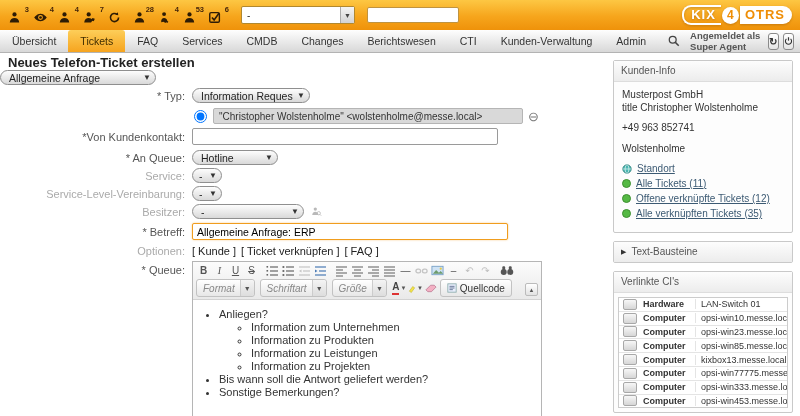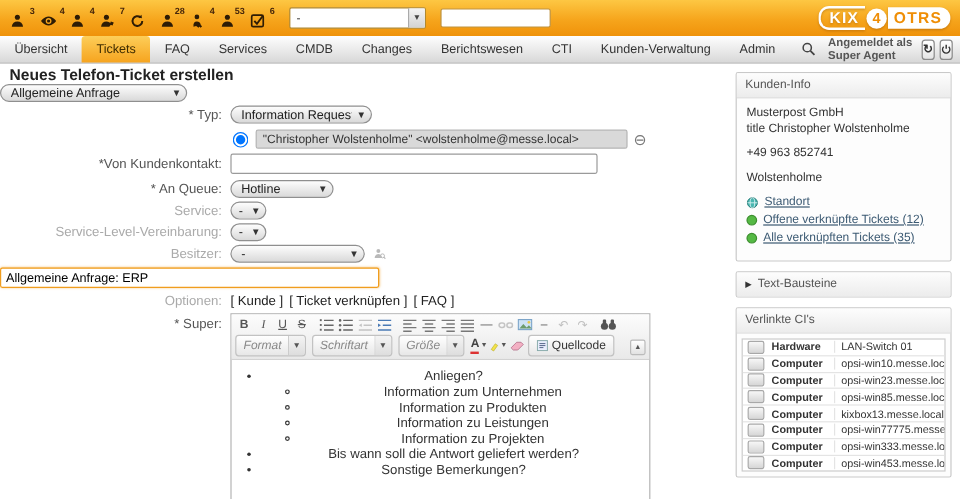--- a/index.html
+++ b/index.html
@@ -96,21 +96,21 @@
               color:#555;font-style:normal;align-self:stretch;display:flex;align-items:center;
               background:linear-gradient(#f4f4f4,#ddd);border-radius:0 3px 3px 0;}
   .combo.src{font-style:normal;color:#444;gap:3px;padding:0 6px;}
   .color-a{font-weight:bold;color:#444;border-bottom:2px solid #d33;line-height:1;height:11px;}
   .ed-collapse{position:absolute;right:3px;bottom:3px;width:11px;height:11px;border:1px solid #bbb;
                background:linear-gradient(#fff,#e2e2e2);border-radius:2px;display:flex;
                align-items:center;justify-content:center;font-size:6px;color:#555;cursor:pointer;}
   .ed-body{padding:7px 4px 6px 2px;font-size:11px;color:#333;height:128px;}
   .ed-body ul{margin:0;padding-left:24px;}
   .ed-body ul ul{list-style-type:circle;padding-left:32px;}
-  .ed-body li{margin:1px 0;text-align:center;}
+  .ed-body li{margin:1px 0;}
 
   
   .sidebar{position:absolute;left:613px;top:60px;width:180px;font-size:10px;}
   .sbox{border:1px solid #c9c9c9;background:#fdfdfd;margin-bottom:8px;border-radius:2px;}
   .sbox-h{padding:4px 7px 5px;background:linear-gradient(#fdfdfd,#ececec);
           border-bottom:1px solid #ddd;color:#555;font-size:10px;display:flex;align-items:center;gap:5px;}
   .sbox-h .tri{font-size:7px;color:#333;}
   .sbox.collapsed .sbox-h{border-bottom:none;}
   .kinfo-body{padding:7px 8px 9px;color:#333;}
   .kline{margin-bottom:1px;line-height:1.15;}
@@ -329,34 +329,35 @@
               <circle cx="7" cy="4.5" r="2.4"></circle>
               <path d="M2.5 13c.3-3.2 2.3-4.8 4.5-4.8s4.2 1.6 4.5 4.8z"></path>
               <circle cx="12" cy="10.5" r="2.4" fill="none" stroke="#666" stroke-width="1.2"></circle>
               <line x1="13.6" y1="12.1" x2="15.5" y2="14" stroke="#666" stroke-width="1.3"></line>
             </g>
           </svg>
       </span>
     </div>
 
     <div class="frow" style="margin-top:4px;">
+      <span class="flabel">* Betreff:</span>
       <input class="txt-input subject-input" type="text" value="Allgemeine Anfrage: ERP" style="">
     </div>
 
     <div class="frow" style="margin-top:3px;">
       <span class="flabel opt">Optionen:</span>
       <div class="options-links">
         <a>[ Kunde ]</a>
         <a>[ Ticket verknüpfen ]</a>
         <a>[ FAQ ]</a>
       </div>
     </div>
 
     <div class="frow row-text" style="margin-top:3px;">
-      <span class="flabel">* Super:</span>
+      <span class="flabel">* Queue:</span>
 
       <div class="editor">
         <div class="ed-toolbar">
           <div class="ed-row ed-row1">
             <span class="ti b">B</span>
             <span class="ti i">I</span>
             <span class="ti u">U</span>
             <span class="ti s">S</span>
             <span class="tsep"></span>
             <span class="ti">
@@ -553,20 +554,24 @@
               <svg width="10" height="10" viewBox="0 0 12 12">
                   <circle cx="6" cy="6" r="5" fill="#49b6b0" stroke="#2a7e7a"></circle>
                   <ellipse cx="6" cy="6" rx="2.3" ry="5" fill="none" stroke="#e8f8f7" stroke-width=".8"></ellipse>
                   <line x1="1" y1="6" x2="11" y2="6" stroke="#e8f8f7" stroke-width=".8"></line>
                 </svg>
             </span>
             <a>Standort</a>
           </div>
           <div class="klink">
             <span class="dot green"></span>
+            <a>Alle Tickets (11)</a>
+          </div>
+          <div class="klink">
+            <span class="dot green"></span>
             <a>Offene verknüpfte Tickets (12)</a>
           </div>
           <div class="klink">
             <span class="dot green"></span>
             <a>Alle verknüpften Tickets (35)</a>
           </div>
         </div>
       </div>
     </div>
 

